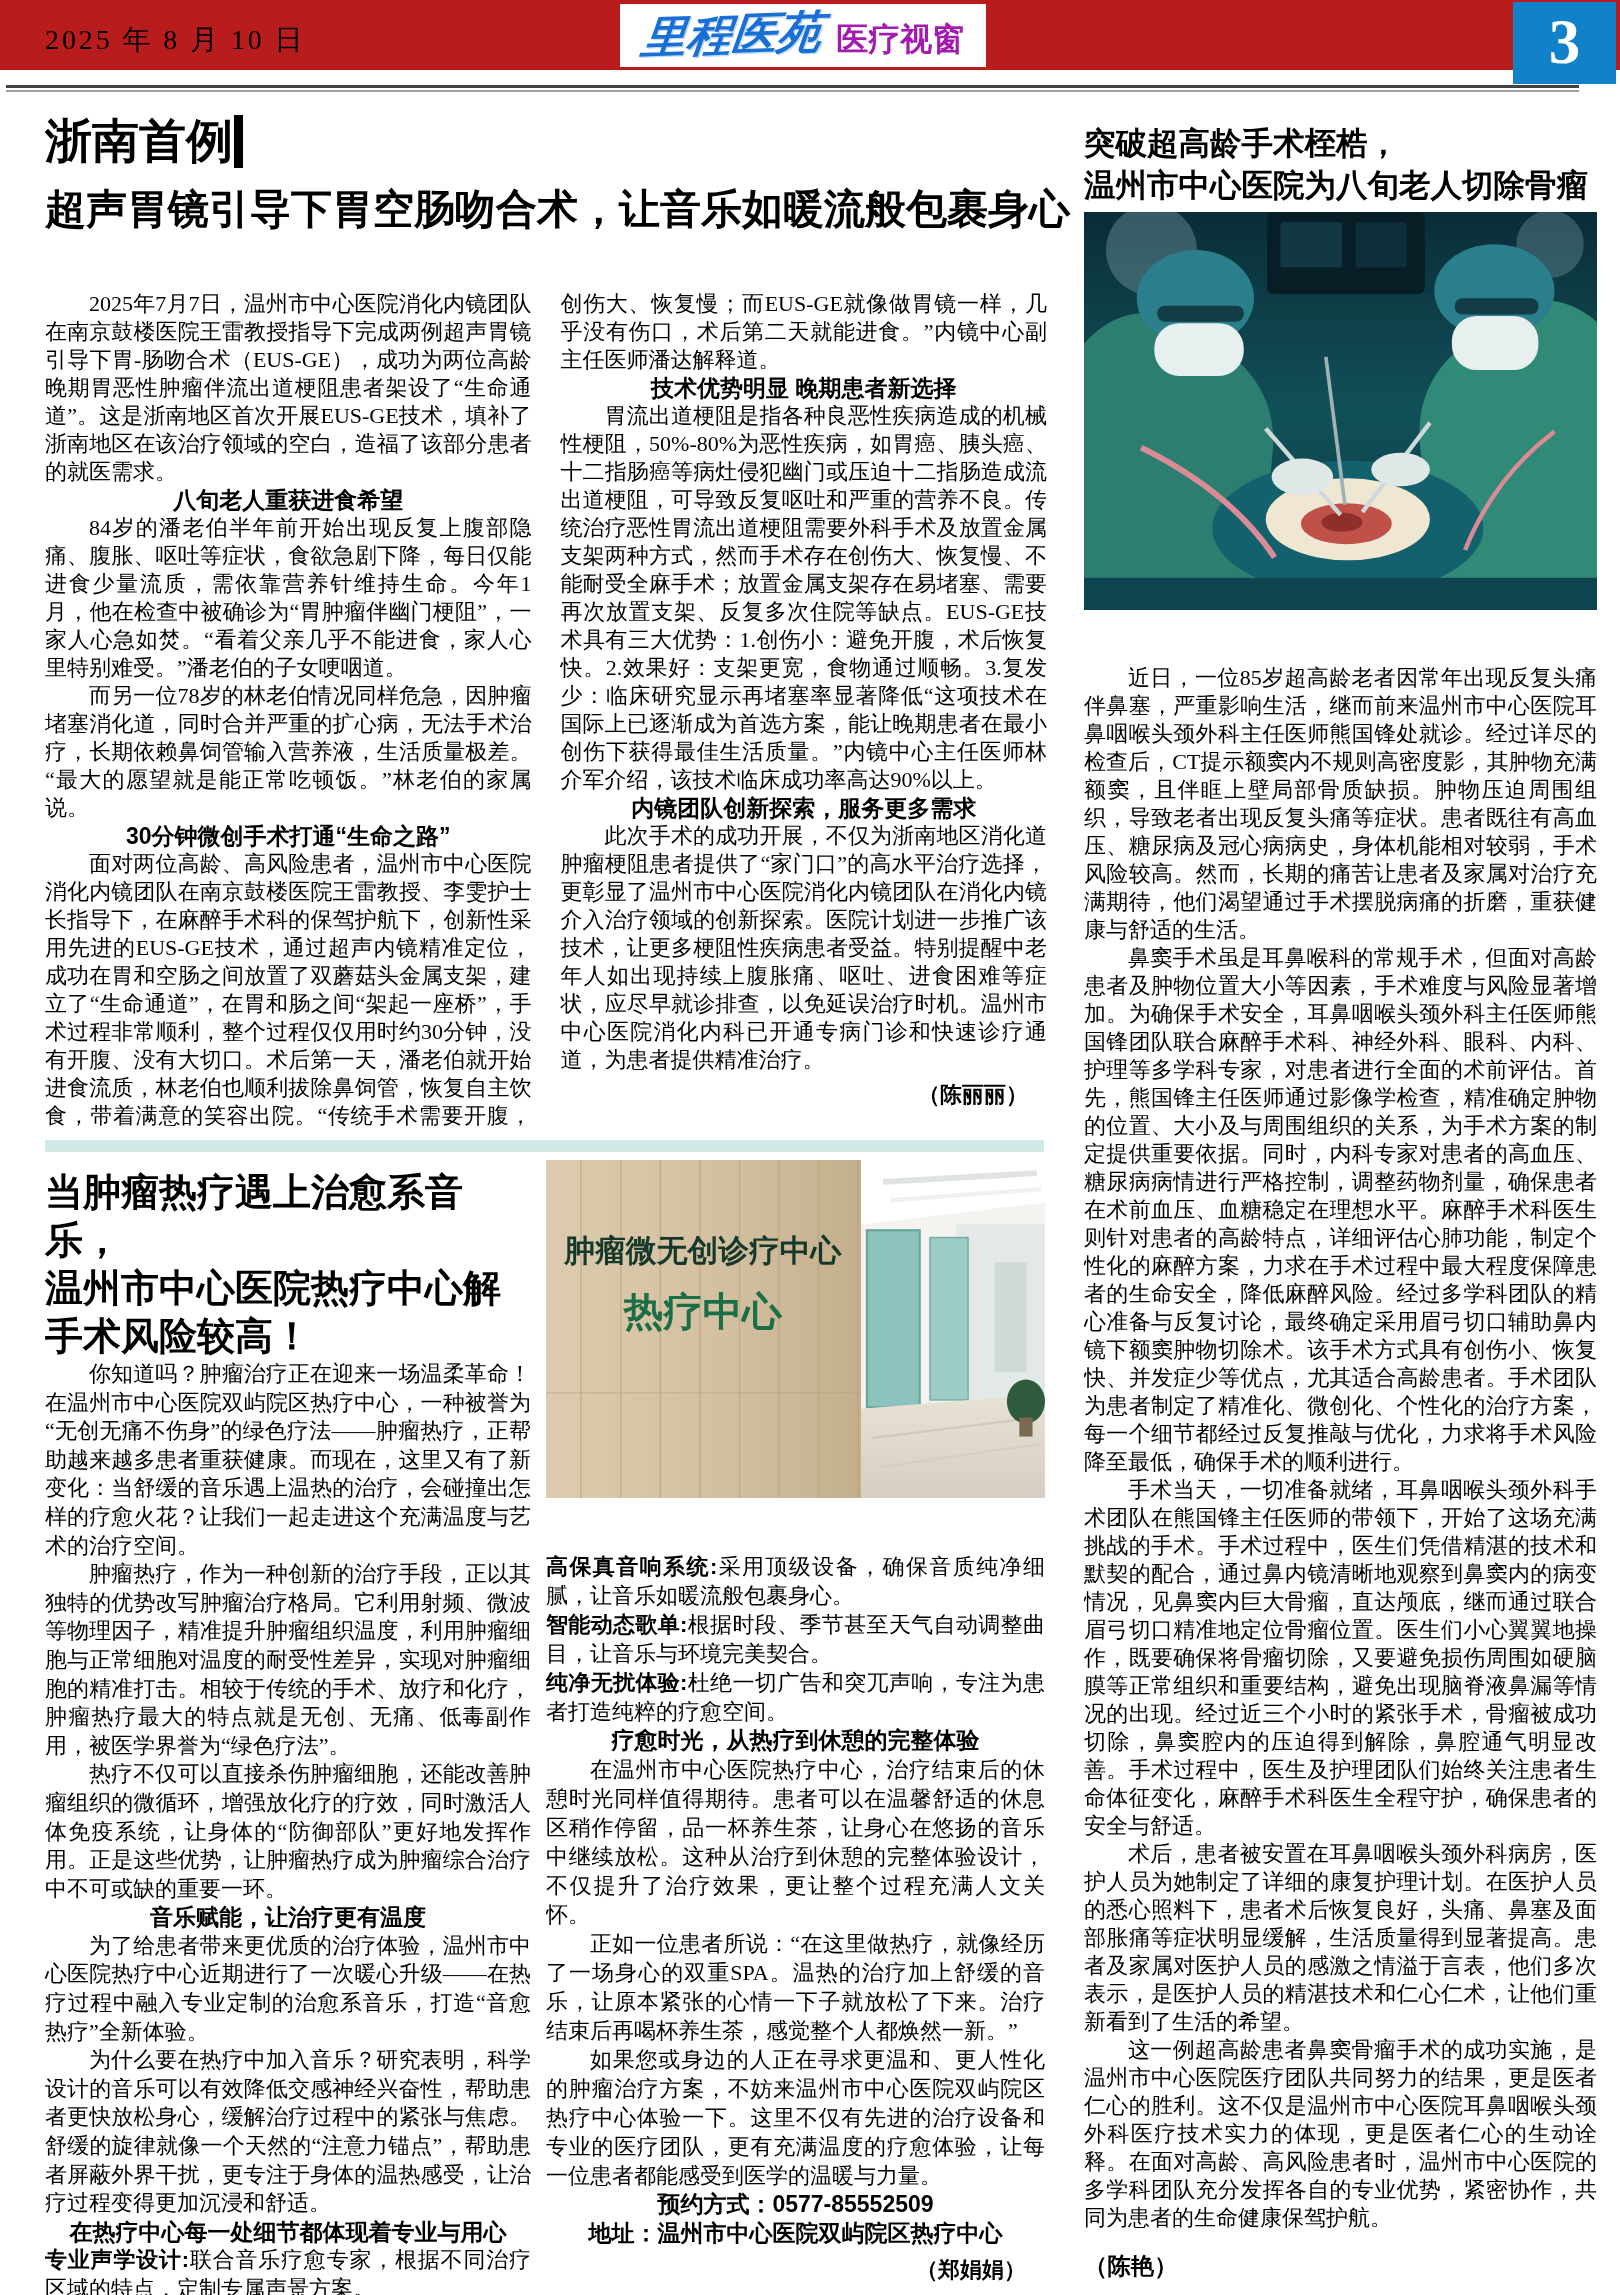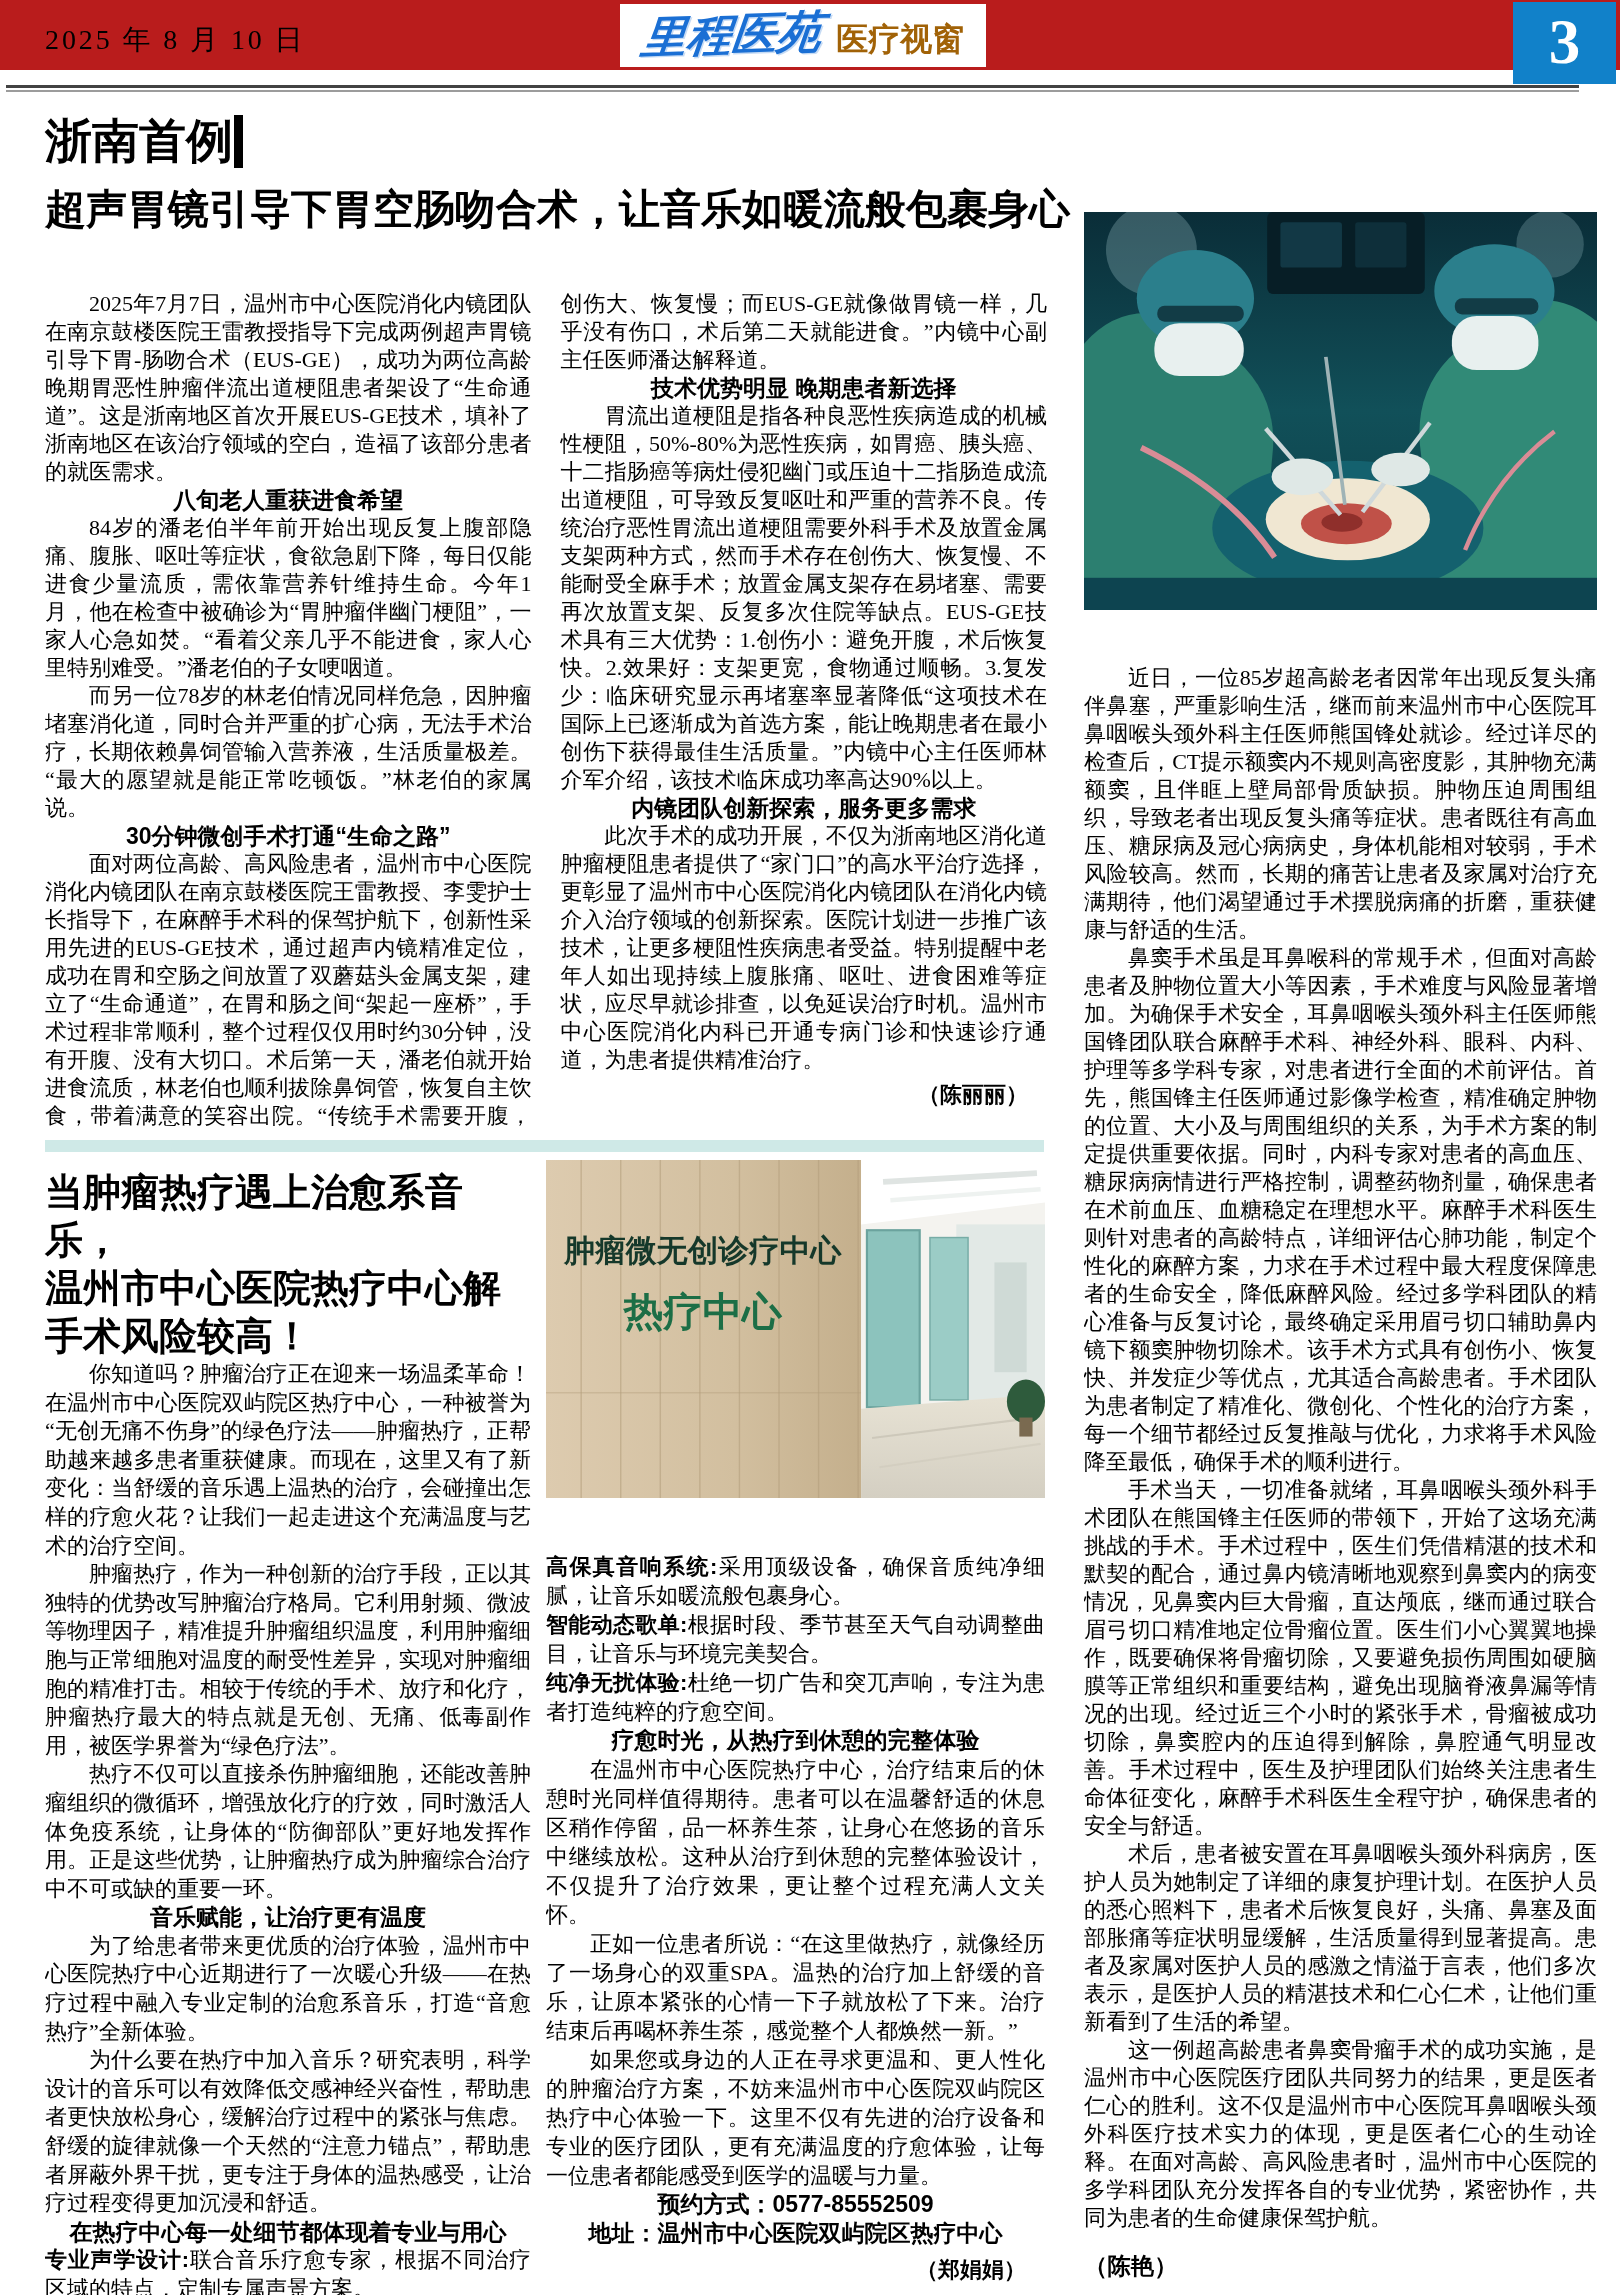--- a/index.html
+++ b/index.html
@@ -9,21 +9,21 @@
 
   
   .header-bar { position:absolute; left:0; top:0; width:1621px; height:70px; background:#b91c1c; }
   .date { position:absolute; left:45px; top:20.5px; font-size:28px; letter-spacing:2.9px; }
   .logo-panel { position:absolute; left:620px; top:3.7px; width:366px; height:63px; background:#fff;
                 display:flex; align-items:center; justify-content:center; gap:14.6px; }
   .logo-script { font-family:"Liberation Serif",serif; font-style:italic; font-weight:bold;
                  font-size:45px; color:#1a6fd4; transform:skewX(-8deg) rotate(-2deg);
                  text-shadow:1.5px 1.5px 0 rgba(26,111,212,.25); white-space:nowrap; }
   .section-label { font-family:"Liberation Sans","DejaVu Sans",sans-serif; font-weight:700;
-                   font-size:32px; color:#a16207; align-self:flex-end; padding-bottom:4.4px; white-space:nowrap; }
+                   font-size:32px; color:#a21caf; align-self:flex-end; padding-bottom:4.4px; white-space:nowrap; }
   .page-num-box { position:absolute; left:1513px; top:1.5px; width:103px; height:82px; background:#1181c9;
                   display:flex; align-items:center; justify-content:center; }
   .page-num { font-size:63px; font-weight:bold; color:#fff; font-family:"Liberation Serif",serif; }
   .rule { position:absolute; left:5.9px; top:85px; width:1573px; height:7.3px;
           border-top:3.7px solid #424242; border-bottom:2.2px solid #9c9c9c; }
 
   
   .flow { text-align:justify; font-size:22px; line-height:28px;margin-top:40px; }
   .blk { text-align:justify; }
   .blk.p { text-indent:2em; }
@@ -167,20 +167,25 @@
       <div class="blk lead"><span class="lead">纯净无扰体验:</span><span>杜绝一切广告和突兀声响，专注为患者打造纯粹的疗愈空间。</span></div>
       <div class="blk h"><span>疗愈时光，从热疗到休憩的完整体验</span></div>
       <div class="blk p"><span>在温州市中心医院热疗中心，治疗结束后的休憩时光同样值得期待。患者可以在温馨舒适的休息区稍作停留，品一杯养生茶，让身心在悠扬的音乐中继续放松。这种从治疗到休憩的完整体验设计，不仅提升了治疗效果，更让整个过程充满人文关怀。</span></div>
       <div class="blk p"><span>正如一位患者所说：“在这里做热疗，就像经历了一场身心的双重SPA。温热的治疗加上舒缓的音乐，让原本紧张的心情一下子就放松了下来。治疗结束后再喝杯养生茶，感觉整个人都焕然一新。”</span></div>
       <div class="blk p"><span>如果您或身边的人正在寻求更温和、更人性化的肿瘤治疗方案，不妨来温州市中心医院双屿院区热疗中心体验一下。这里不仅有先进的治疗设备和专业的医疗团队，更有充满温度的疗愈体验，让每一位患者都能感受到医学的温暖与力量。</span></div>
       <div class="blk h"><span>预约方式：0577-85552509</span></div>
       <div class="blk h"><span>地址：温州市中心医院双屿院区热疗中心</span></div>
       <div class="blk byline"><span>（郑娟娟）</span></div>
     </div>
 
+  <div class="a3-title headline">
+
+  <div>突破超高龄手术桎梏，</div>
+      <div>温州市中心医院为八旬老人切除骨瘤</div>
+    </div>
 
   <div class="surgery-photo">
     <svg viewBox="0 0 700 544" width="513" height="398" preserveAspectRatio="none">
       <defs>
         <linearGradient id="sbg" x1="0" y1="0" x2="0" y2="1">
           <stop offset="0" stop-color="#0a2d38"></stop>
             <stop offset="0.5" stop-color="#115059"></stop>
             <stop offset="1" stop-color="#0c3a44"></stop>
         </linearGradient>
       </defs>

